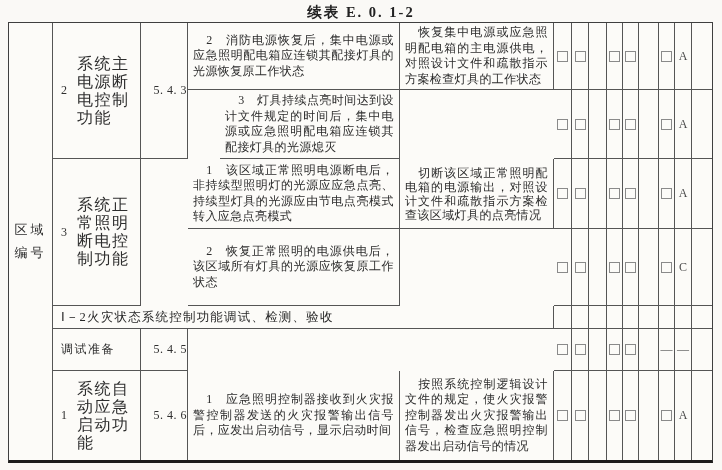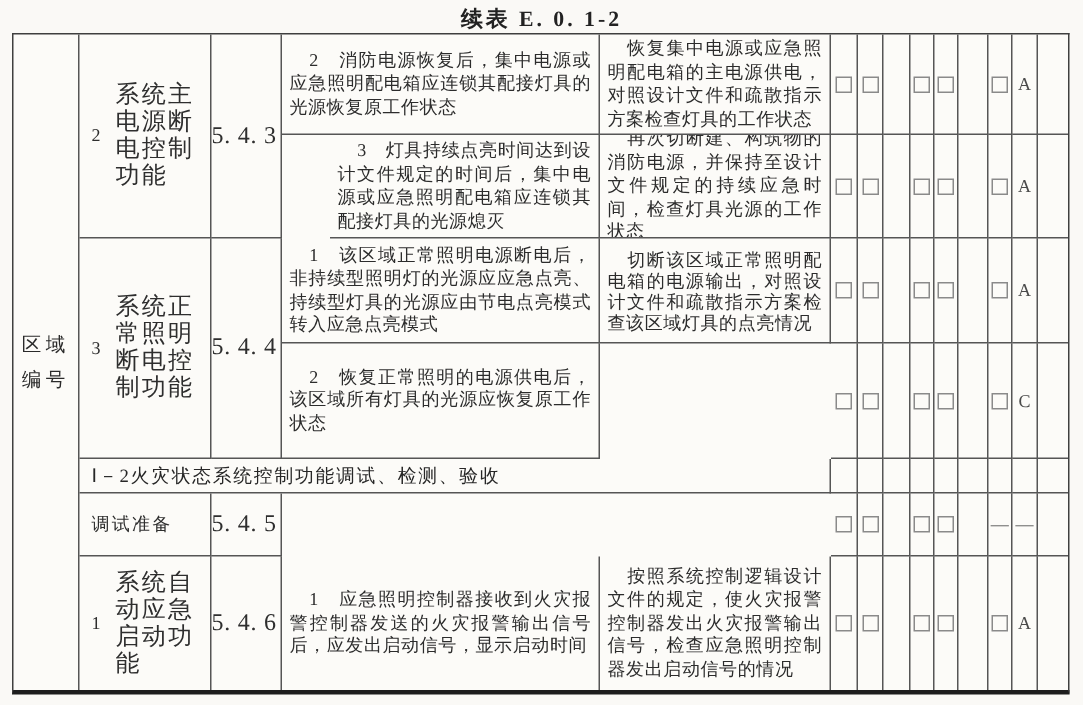--- a/index.html
+++ b/index.html
@@ -43,21 +43,21 @@
     text-indent:1.1em;
     color:#2c2c2c;
   }
   .region{
     flex-direction:column;justify-content:center;gap:5px;
     font-size:13px;letter-spacing:3px;color:#2a2a2a;
   }
   .item{padding:0 5px 0 8px;}
   .item .no{flex:none;width:16px;font-size:12px;}
   .item .nm{flex:1;font-size:16px;line-height:18px;letter-spacing:1.5px;}
-  .clause{justify-content:flex-start;font-size:16px;letter-spacing:0.5px;}
+  .clause{justify-content:flex-end;font-size:12px;letter-spacing:0.5px;}
   .mk{justify-content:center;}
   .cb{width:9px;height:9px;border:1px solid #8a8a8a;background:transparent;}
   .letter{justify-content:center;font-size:12px;color:#4a4a4a;}
   .dash{justify-content:center;font-size:12px;color:#555;}
   .sec{
     padding-left:8px;font-size:12.5px;letter-spacing:1.2px;color:#272727;
   }
   .prepname{padding-left:8px;font-size:12px;letter-spacing:1.5px;}
 </style>
 </head>
@@ -104,23 +104,20 @@
       <span class="cb"></span>
     </div>
   <div class="cell letter" style="grid-column:13;grid-row:1;">
       <span>A</span>
     </div>
   <div class="cell lc" style="grid-column:14;grid-row:1;"></div>
 
   <div class="cell" style="grid-column:4;grid-row:2;margin-left:32px;">
     <p class="p">3　灯具持续点亮时间达到设计文件规定的时间后，集中电源或应急照明配电箱应连锁其配接灯具的光源熄灭</p>
   </div>
-  <div class="cell" style="grid-column:5;grid-row:2;">
-    <p class="p">再次切断建、构筑物的消防电源，并保持至设计文件规定的持续应急时间，检查灯具光源的工作状态</p>
-  </div>
   <div class="cell mk" style="grid-column:6;grid-row:2;">
       <span class="cb"></span>
     </div>
   <div class="cell mk" style="grid-column:7;grid-row:2;">
       <span class="cb"></span>
     </div>
   <div class="cell" style="grid-column:8;grid-row:2;"></div>
   <div class="cell mk" style="grid-column:9;grid-row:2;">
       <span class="cb"></span>
     </div>
@@ -132,23 +129,20 @@
       <span class="cb"></span>
     </div>
   <div class="cell letter" style="grid-column:13;grid-row:2;">
       <span>A</span>
     </div>
   <div class="cell lc" style="grid-column:14;grid-row:2;"></div>
 
   <div class="cell item" style="grid-column:2;grid-row:3/span 2;">
     <span class="no">3</span>
     <span class="nm">系统正常照明断电控制功能</span>
-  </div>
-  <div class="cell clause" style="grid-column:3;grid-row:3/span 2;">
-    <span>5. 4. 4</span>
   </div>
 
   <div class="cell" style="grid-column:4;grid-row:3;">
     <p class="p">1　该区域正常照明电源断电后，非持续型照明灯的光源应应急点亮、持续型灯具的光源应由节电点亮模式转入应急点亮模式</p>
   </div>
   <div class="cell" style="grid-column:5;grid-row:3;">
     <p class="p" style="line-height:14px;">切断该区域正常照明配电箱的电源输出，对照设计文件和疏散指示方案检查该区域灯具的点亮情况</p>
   </div>
   <div class="cell mk" style="grid-column:6;grid-row:3;">
       <span class="cb"></span>

